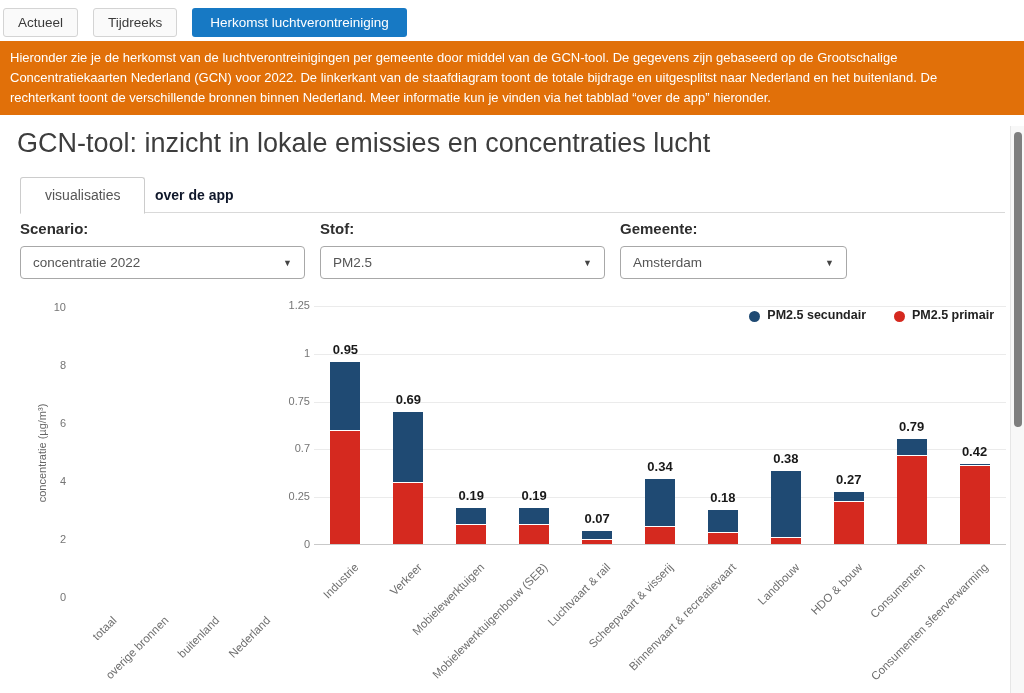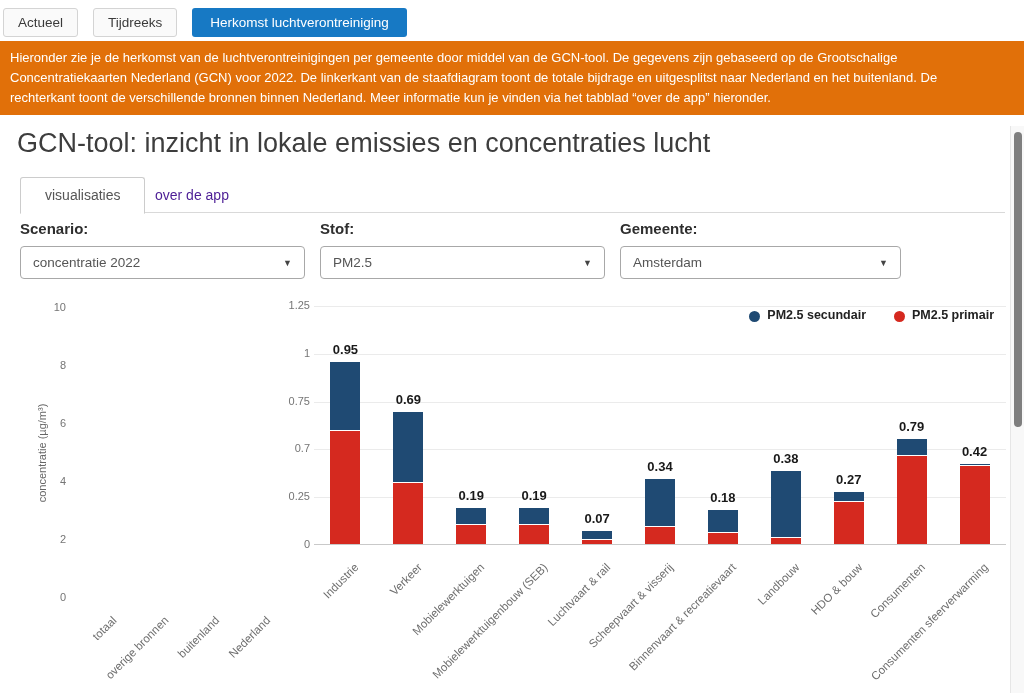--- a/index.html
+++ b/index.html
@@ -82,40 +82,40 @@
   <div class="banner" style="background-color: rgb(225, 112, 9); color: rgb(255, 255, 255);">
     <div>Hieronder zie je de herkomst van de luchtverontreinigingen per gemeente door middel van de GCN-tool. De gegevens zijn gebaseerd op de Grootschalige</div>
     <div>Concentratiekaarten Nederland (GCN) voor 2022. De linkerkant van de staafdiagram toont de totale bijdrage en uitgesplitst naar Nederland en het buitenland. De</div>
     <div>rechterkant toont de verschillende bronnen binnen Nederland. Meer informatie kun je vinden via het tabblad “over de app” hieronder.</div>
   </div>
 
   <h1 class="page-title">GCN-tool: inzicht in lokale emissies en concentraties lucht</h1>
 
   <div class="sub-tabbar">
     <div class="sub-tab-active">visualisaties</div>
-    <div class="sub-tab-link" style="color: #4c1d95;">over de app</div>
+    <div class="sub-tab-link" style="color: #0f172a; font-weight: bold;">over de app</div>
   </div>
 
   <div class="filter-group" style="left:20px;">
     <div class="filter-label">Scenario:</div>
     <div class="select-box" style="width:285px;">
       <span>concentratie 2022</span>
       <span class="caret">▼</span>
     </div>
   </div>
   <div class="filter-group" style="left:320px;">
     <div class="filter-label">Stof:</div>
     <div class="select-box" style="width:285px;">
       <span>PM2.5</span>
       <span class="caret">▼</span>
     </div>
   </div>
   <div class="filter-group" style="left:620px;">
     <div class="filter-label">Gemeente:</div>
-    <div class="select-box" style="width:281px;">
+    <div class="select-box" style="width:227px;">
       <span>Amsterdam</span>
       <span class="caret">▼</span>
     </div>
   </div>
 
   <div class="chart" id="left-chart">
     <div class="ylabel-rot">concentratie (µg/m³)</div>
     <div class="yticks">
         <div class="ytick" style="top: 283px;">0</div>
         <div class="ytick" style="top: 225px;">2</div>

